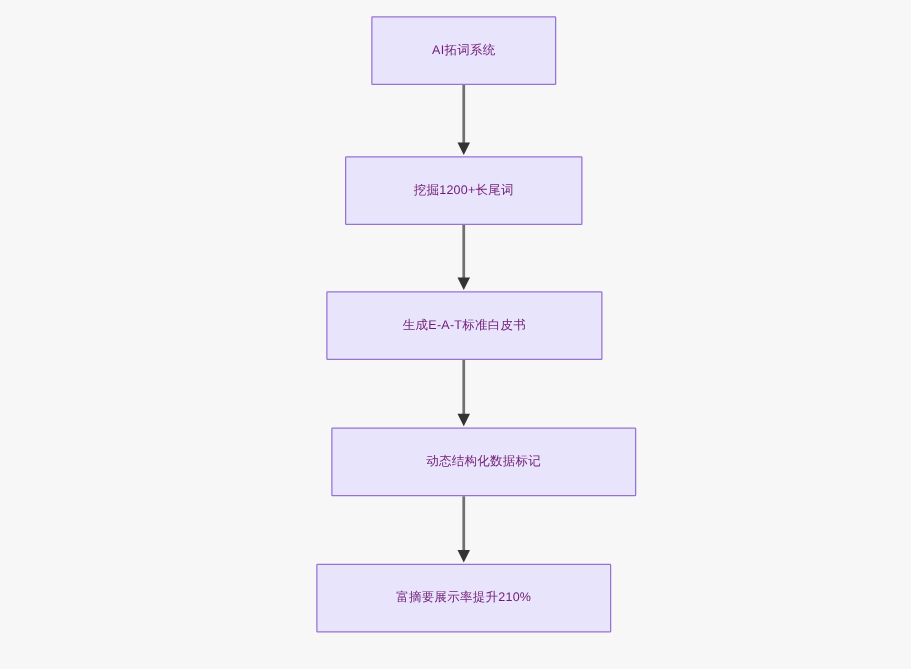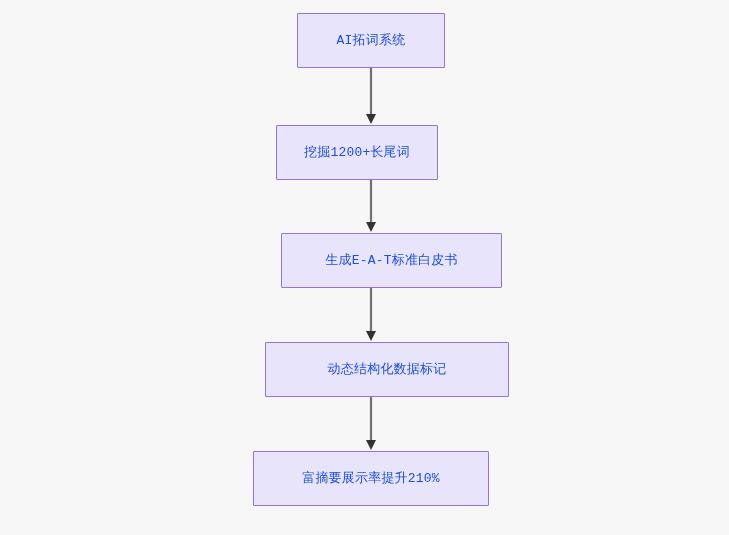--- a/index.html
+++ b/index.html
@@ -25,41 +25,40 @@
     box-sizing: border-box;
     background: #e8e4fb;
     border: 1.4px solid #9673d3;
     border-radius: 1px;
     display: flex;
     align-items: center;
     justify-content: center;
     height: 55px;
   }
   .node-label {
-    font-size: 13px;
+    font-size: 10px;
     line-height: 1;
-    color: #1d4ed8;
+    color: #701a75;
     letter-spacing: 0.2px;
     white-space: nowrap;
     user-select: none;
-    font-family: Liberation Mono, monospace;
   }
   .edge {
     position: absolute;
     width: 12px;
     pointer-events: none;
   }
   .edge svg {
     display: block;
     overflow: visible;
   }
   
   #node-0 { left: 297px; top: 13px;  width: 148px; }
-  #node-1 { left: 276px; top: 125px; width: 162px; }
-  #node-2 { left: 261px; top: 233px; width: 221px; margin-left: 20px; }
+  #node-1 { left: 276px; top: 125px; width: 190px; }
+  #node-2 { left: 261px; top: 233px; width: 221px; }
   #node-3 { left: 265px; top: 342px; width: 244px; }
   #node-4 { left: 253px; top: 451px; width: 236px; }
 
   #edge-0 { left: 365px; top: 68px;  height: 57px; }
   #edge-1 { left: 365px; top: 180px; height: 53px; }
   #edge-2 { left: 365px; top: 288px; height: 54px; }
   #edge-3 { left: 365px; top: 397px; height: 54px; }
 </style>
 </head>
 <body>

